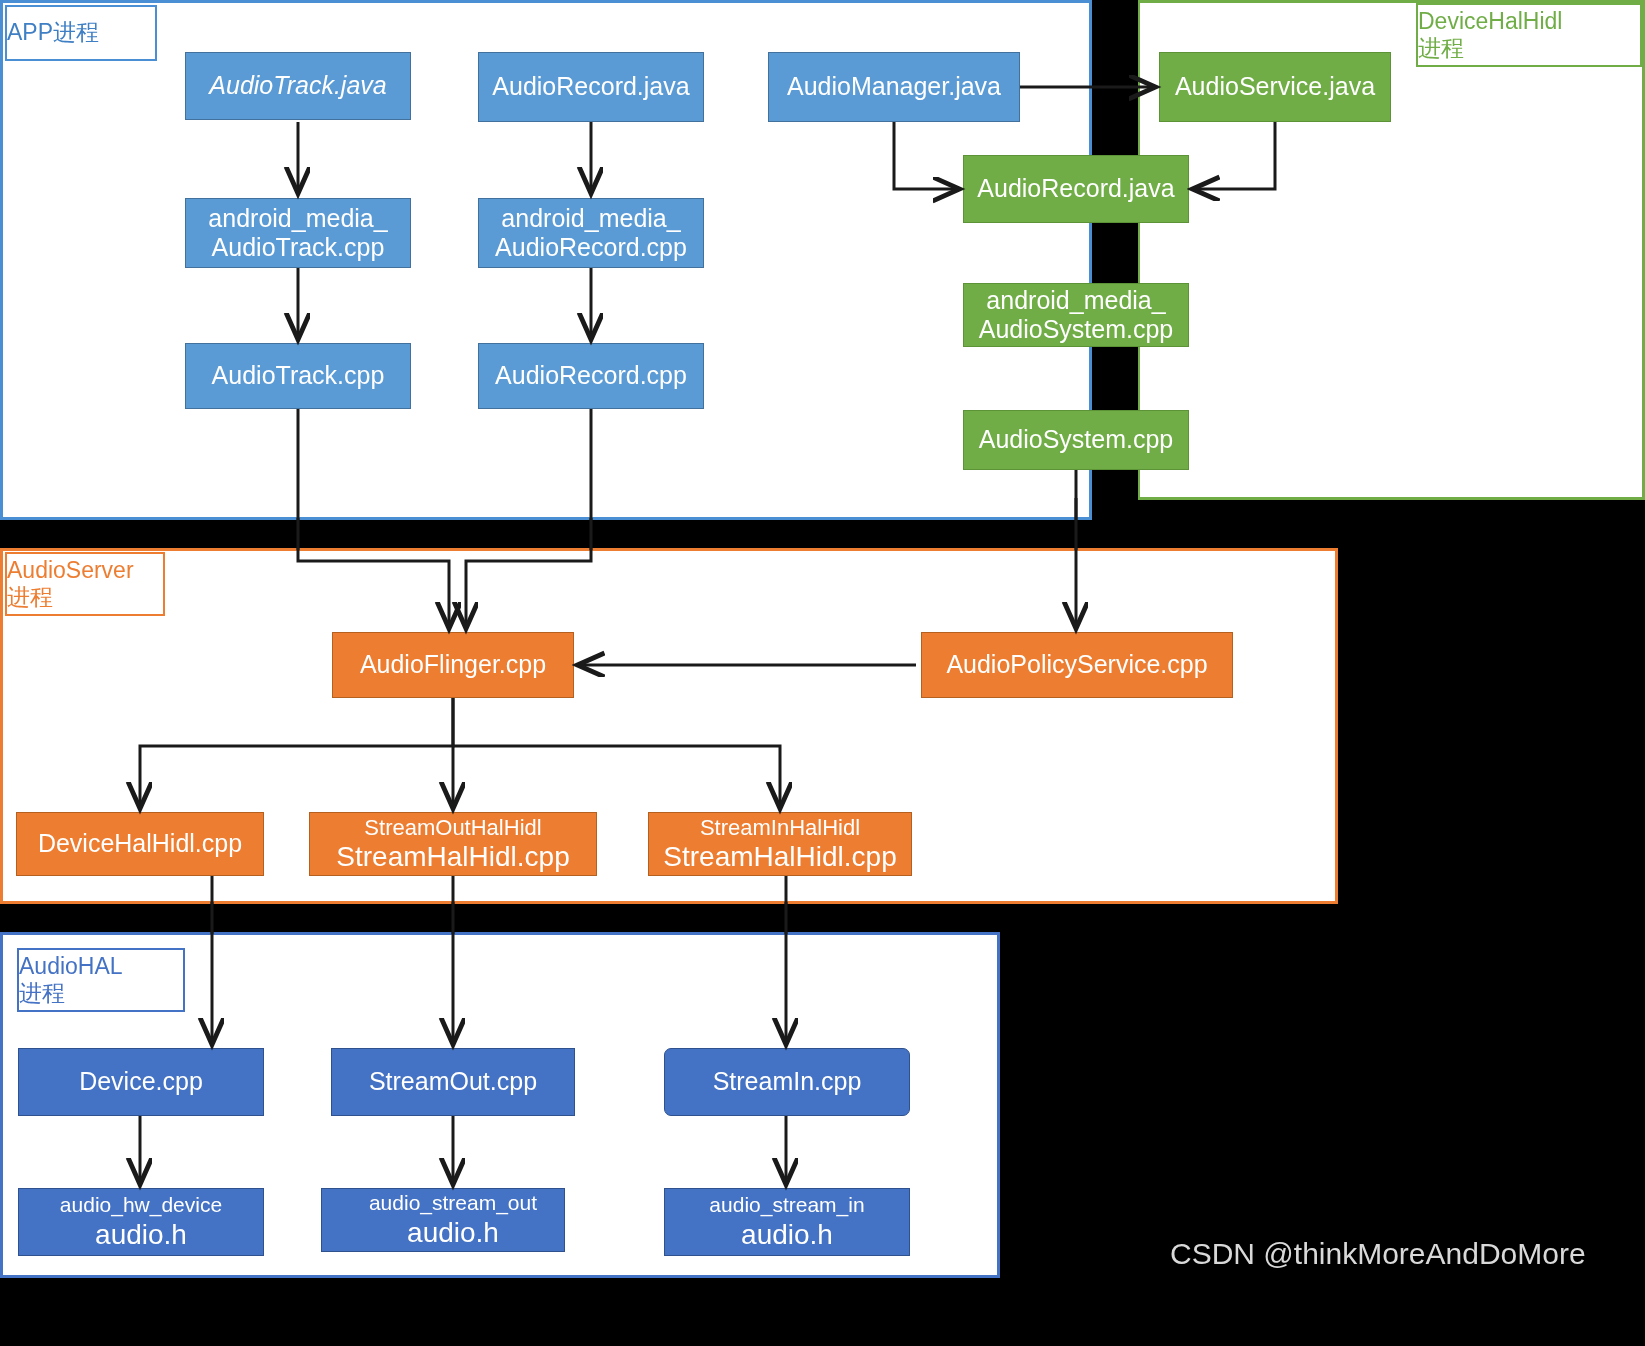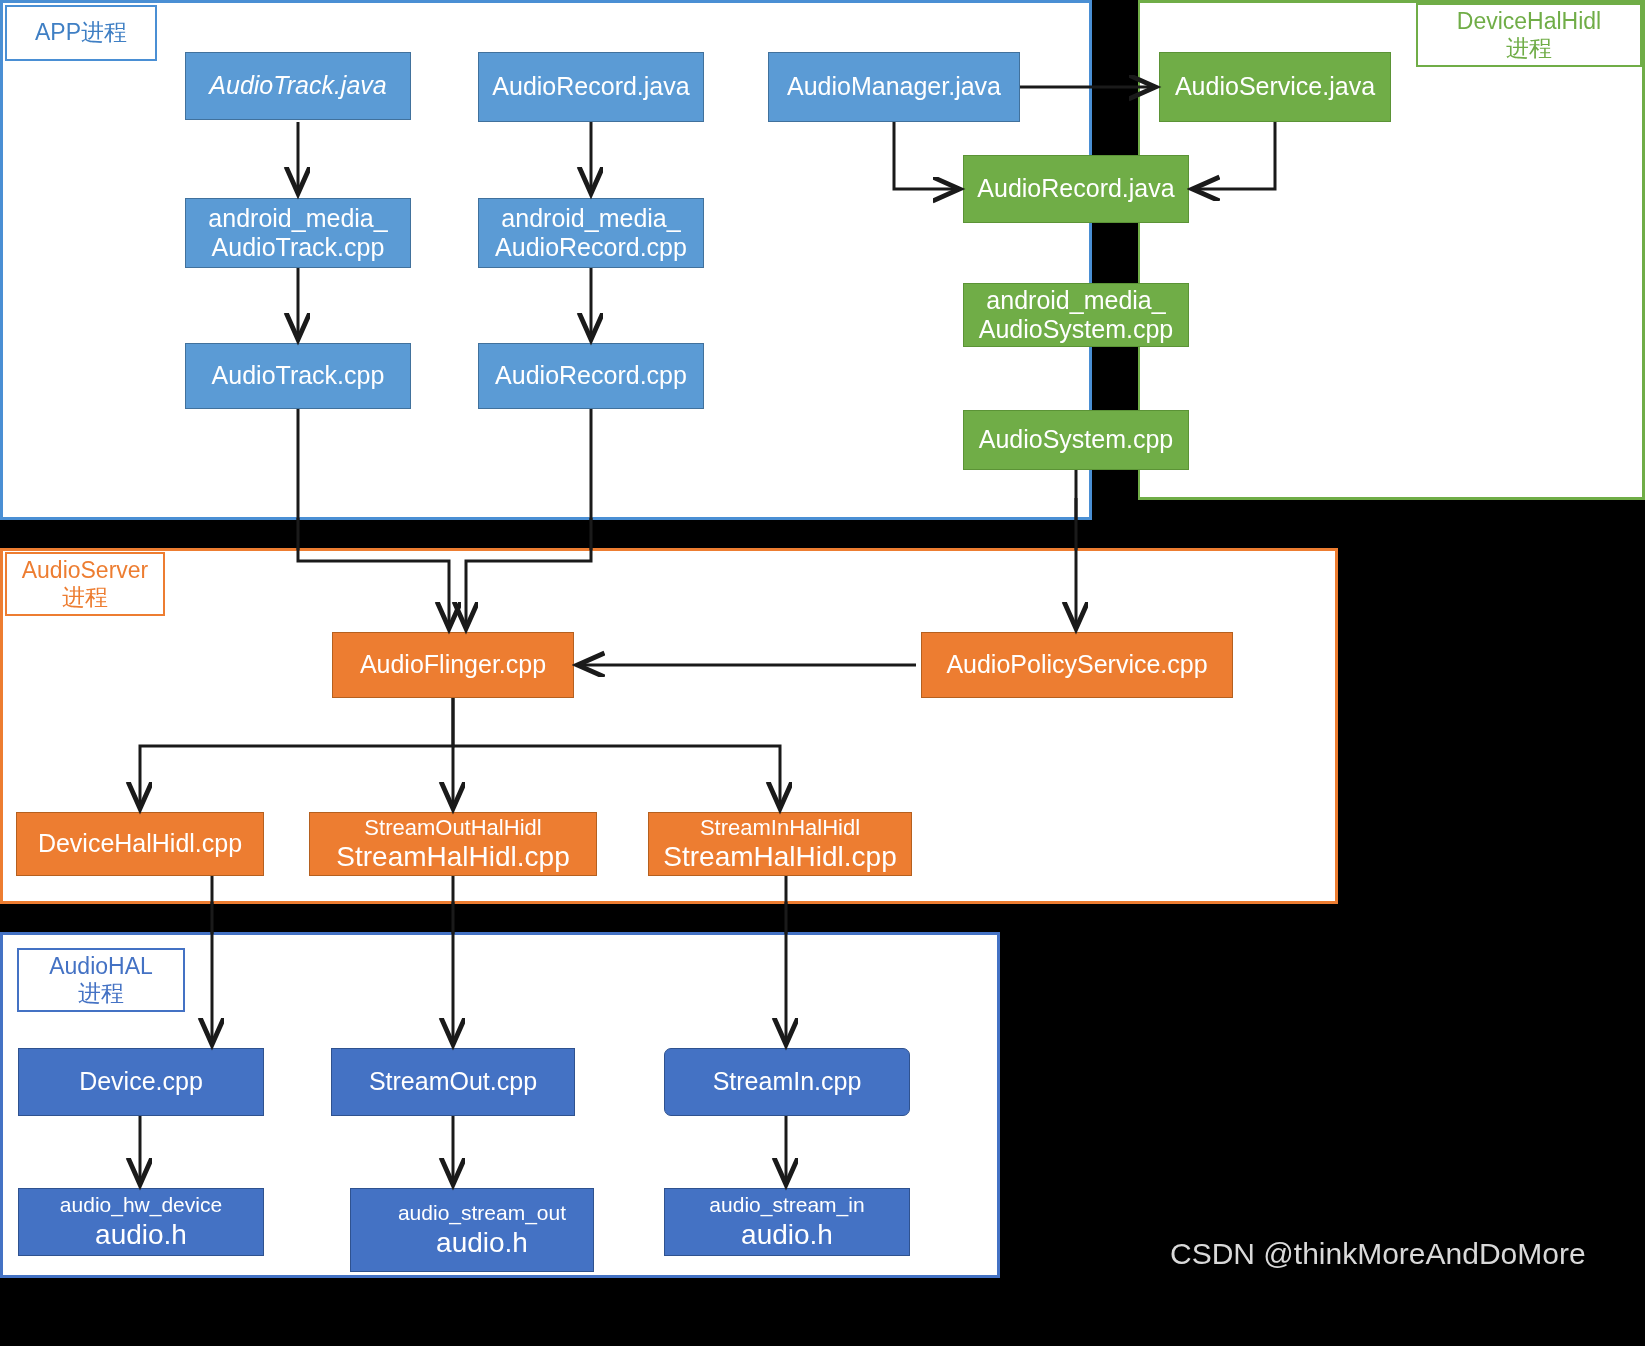--- a/index.html
+++ b/index.html
@@ -27,21 +27,21 @@
   .panel-server   { border: 3px solid #ed7d31; }
   .panel-hal      { border: 3px solid #4472c4; }
 
   
   .legend {
     position: absolute;
     box-sizing: border-box;
     background: #ffffff;
     display: flex;
     flex-direction: column;
-    align-items: center;
+    align-items: flex-start;
     justify-content: center;
     line-height: 1.18;
     font-size: 23px;
     white-space: nowrap;
   }
   .legend-app    { border: 2px solid #4a8fd4; color: #3f7fc4; }
   .legend-system { border: 2px solid #70ad47; color: #70ad47; }
   .legend-server { border: 2px solid #ed7d31; color: #ed7d31; }
   .legend-hal    { border: 2px solid #4472c4; color: #4472c4; }
 
@@ -209,21 +209,21 @@
 
   <div class="node node-hal" style="left:664px; top:1048px; width:246px; height:68px;border-radius:7px;">
     <span class="l1">StreamIn.cpp</span>
   </div>
 
   <div class="node node-hal node-2line-small" style="left:18px; top:1188px; width:246px; height:68px;">
     <span class="l1">audio_hw_device</span>
     <span class="l2">audio.h</span>
   </div>
 
-  <div class="node node-hal node-2line-small" style="left:350px; top:1188px; width:244px; height:84px;padding-left:20px;">
+  <div class="node node-hal node-2line-small" style="left:321px; top:1188px; width:244px; height:64px;padding-left:20px;">
     <span class="l1">audio_stream_out</span>
     <span class="l2">audio.h</span>
   </div>
 
   <div class="node node-hal node-2line-small" style="left:664px; top:1188px; width:246px; height:68px;">
     <span class="l1">audio_stream_in</span>
     <span class="l2">audio.h</span>
   </div>
 
   <svg class="edges" viewBox="0 0 1645 1346" width="1645" height="1346">

